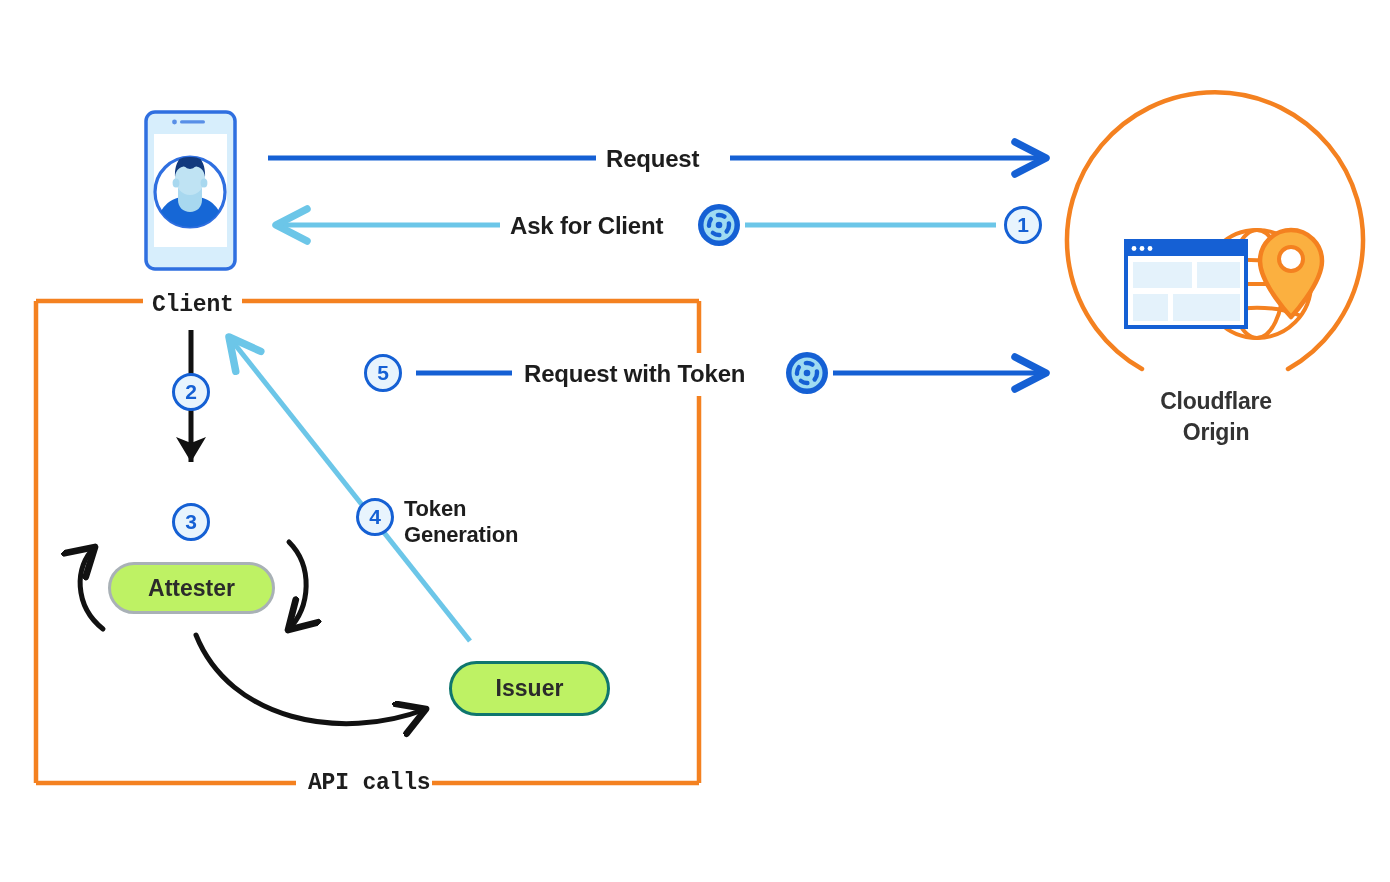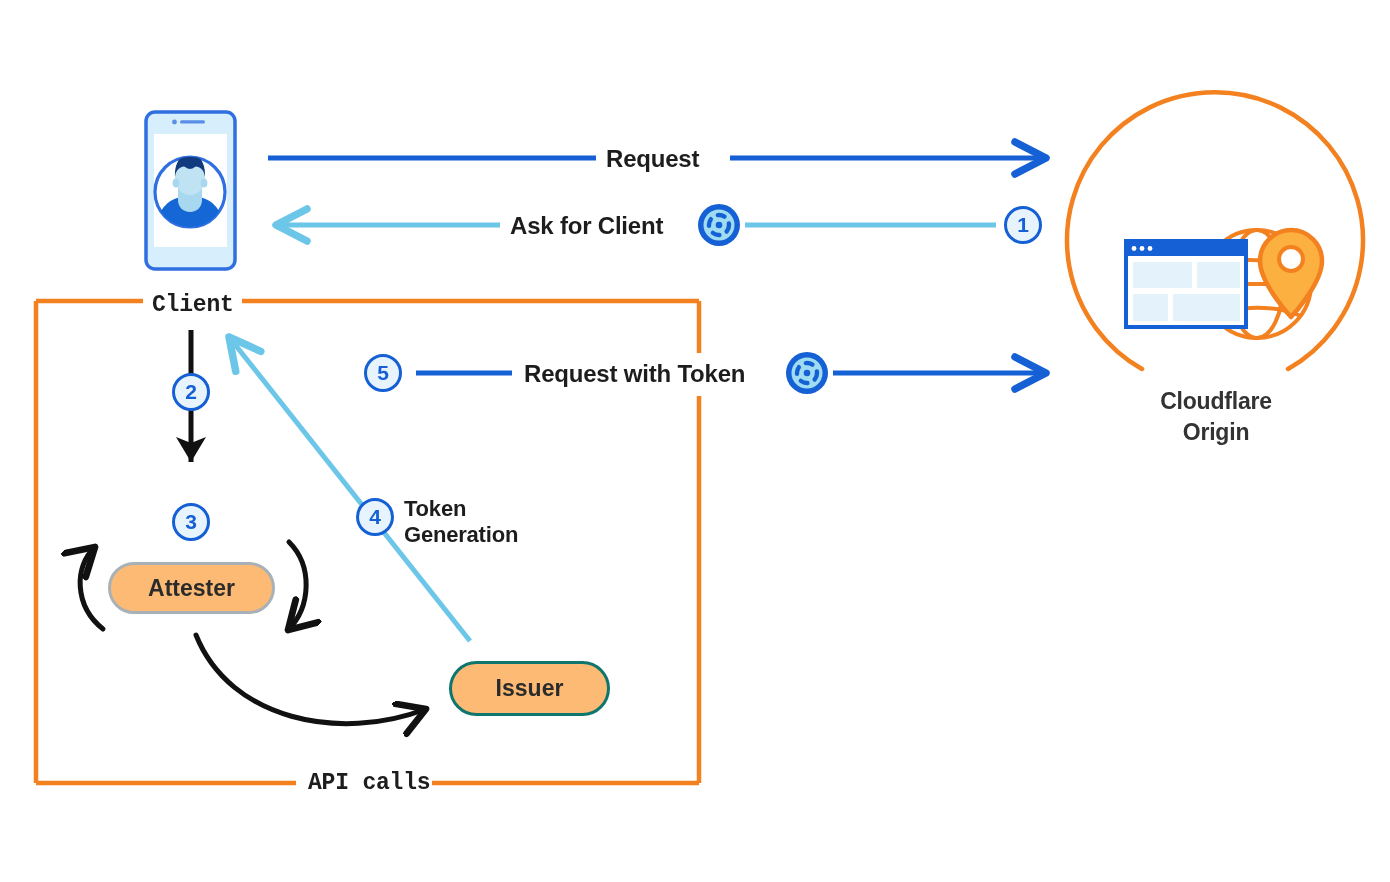--- a/index.html
+++ b/index.html
@@ -65,21 +65,21 @@
     align-items: center;
     justify-content: center;
     box-sizing: border-box;
     font-family: "Liberation Sans", sans-serif;
   }
 
   
   .pill {
     position: absolute;
     border-radius: 40px;
-    background: #fdba74;
+    background: #bef264;
     display: flex;
     align-items: center;
     justify-content: center;
     box-sizing: border-box;
     font-weight: bold;
     font-size: 23px;
     color: #2b2b2b;
     font-family: "Liberation Sans", sans-serif;
   }
   .pill-attester { border: 3px solid #a9b1b6; }

